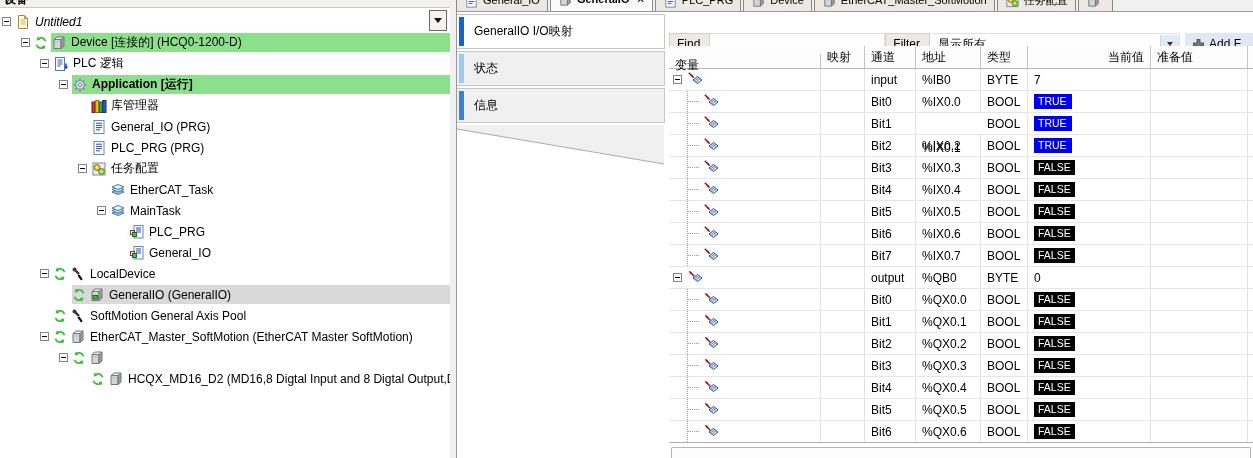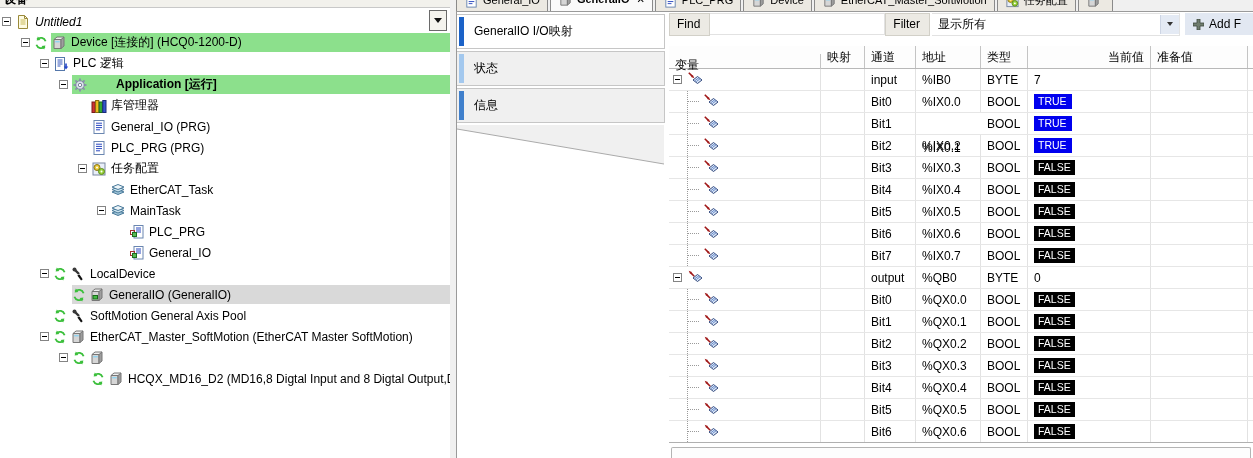--- a/index.html
+++ b/index.html
@@ -18,21 +18,21 @@
   .exp{flex:none;width:9px;height:9px;box-sizing:border-box;border:1px solid #848484;background:#fff;
        position:relative;margin-right:4px;}
   .exp::after{content:"";position:absolute;left:1px;right:1px;top:3px;height:1px;background:#000;}
   .noexp{flex:none;width:13px;height:1px;}
   .ticon{flex:none;width:16px;height:16px;margin-right:3px;display:inline-flex;align-items:center;justify-content:center;}
   .sicon{flex:none;width:14px;height:14px;margin-right:3px;display:inline-flex;align-items:center;justify-content:center;}
   .hl{flex:1;display:flex;align-items:center;height:19px;min-width:0;}
   .hl.green{background:var(--green);}
   .hl.gray{background:var(--gray);}
   .tlabel{padding-left:1px;}
-  .bold{font-weight:bold;margin-left:24px;}
+  .bold{font-weight:bold;}
   .italic{font-style:italic;}
   .tree-combo-btn{position:absolute;right:3px;top:10px;width:16px;height:19px;background:#f4f3ee;
                   border:1px solid #6a6a6a;display:flex;align-items:center;justify-content:center;cursor:pointer;}
   .tree-combo-btn .caret{width:0;height:0;border-left:4px solid transparent;border-right:4px solid transparent;
                   border-top:5px solid #111;}
 
   
   .editor{position:absolute;left:450px;top:0;right:0;bottom:0;background:#f0f0f0;}
   .doc-tabs{position:absolute;left:6px;top:0;right:0;height:11px;overflow:hidden;}
   .doc-tabs-inner{display:flex;align-items:flex-end;height:26px;margin-top:-15px;}
@@ -45,21 +45,21 @@
   .editor-body{position:absolute;left:6px;top:11px;right:0;bottom:0;background:#fff;
                border-top:1px solid #9a9a9a;border-left:1px solid #9a9a9a;}
   .side-tabs{position:absolute;left:0;top:0;width:208px;bottom:0;background:#fff;border-right:6px solid #0369a1;}
   .stab{position:relative;height:33px;margin-top:2px;display:flex;align-items:center;
         border:1px solid #c6c6c6;border-left:none;background:#f0f0f0;padding-left:17px;cursor:pointer;font-size:12px;}
   .stab.active{background:#fff;}
   .stab .bar{position:absolute;left:2px;top:2px;bottom:2px;width:5px;}
   .diag{display:block;margin-top:2px;}
 
   .main{position:absolute;left:208px;top:0;right:0;bottom:0;background:#fff;}
-  .toolbar{position:absolute;left:4px;top:0;right:0;height:24px;display:flex;align-items:center;overflow:hidden;}
+  .toolbar{position:absolute;left:4px;top:20px;right:0;height:24px;display:flex;align-items:center;overflow:hidden;}
   .tool-label{flex:none;background:#eceae4;border:1px solid #d2d0c8;padding:3px 9px 4px 7px;}
   .find-input{flex:none;width:166px;height:20px;border:1px solid #e2e2e2;border-left:none;outline:none;
               font:inherit;padding:0 4px;background:#fff;}
   .filter-select{flex:none;width:247px;height:21px;margin-left:2px;background:#fff;border:1px solid #e2e2e2;border-left:none;
                  display:flex;align-items:center;cursor:pointer;}
   .filter-select .val{flex:1;padding-left:6px;}
   .filter-select .dd-btn{flex:none;width:18px;height:19px;background:#e4eaf4;border-left:1px solid #cdd5e4;
                  display:flex;align-items:center;justify-content:center;}
   .filter-select .dd-btn i{width:0;height:0;border-left:3.5px solid transparent;border-right:3.5px solid transparent;
                  border-top:4px solid #333;}

